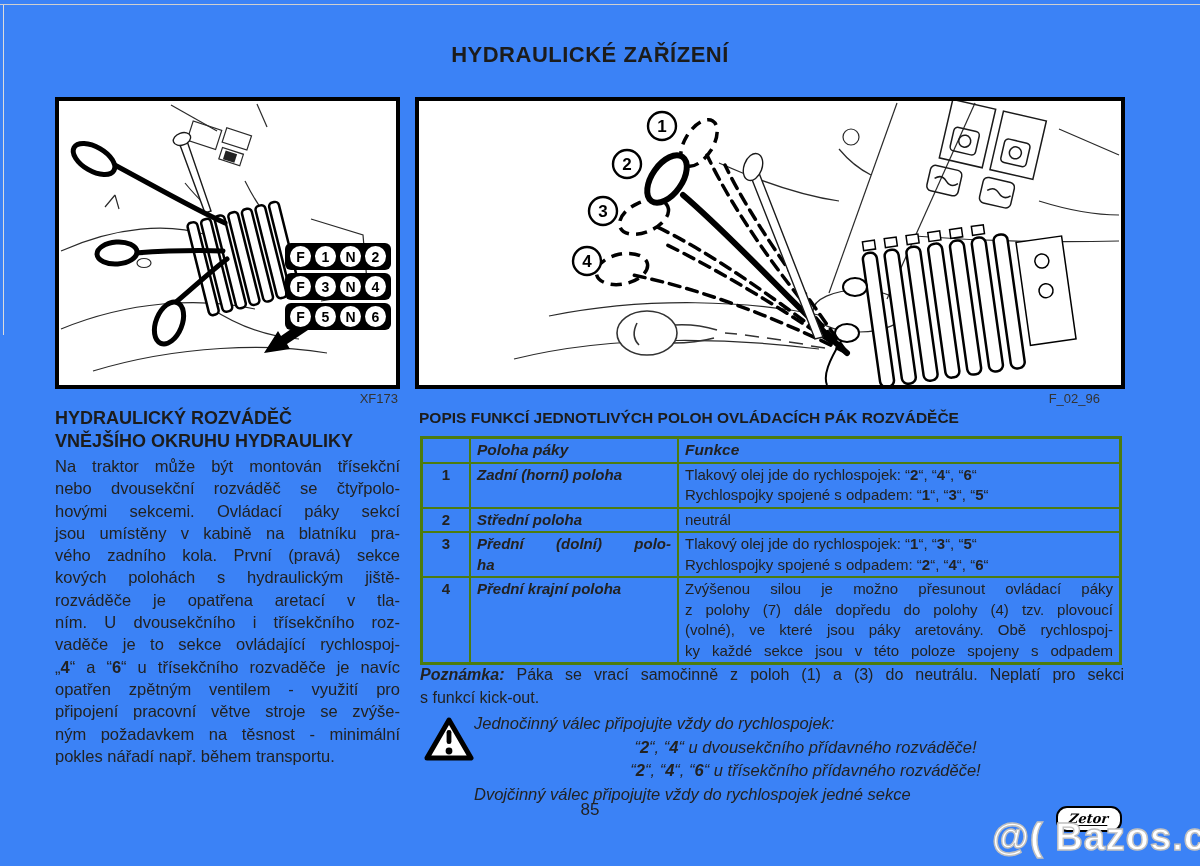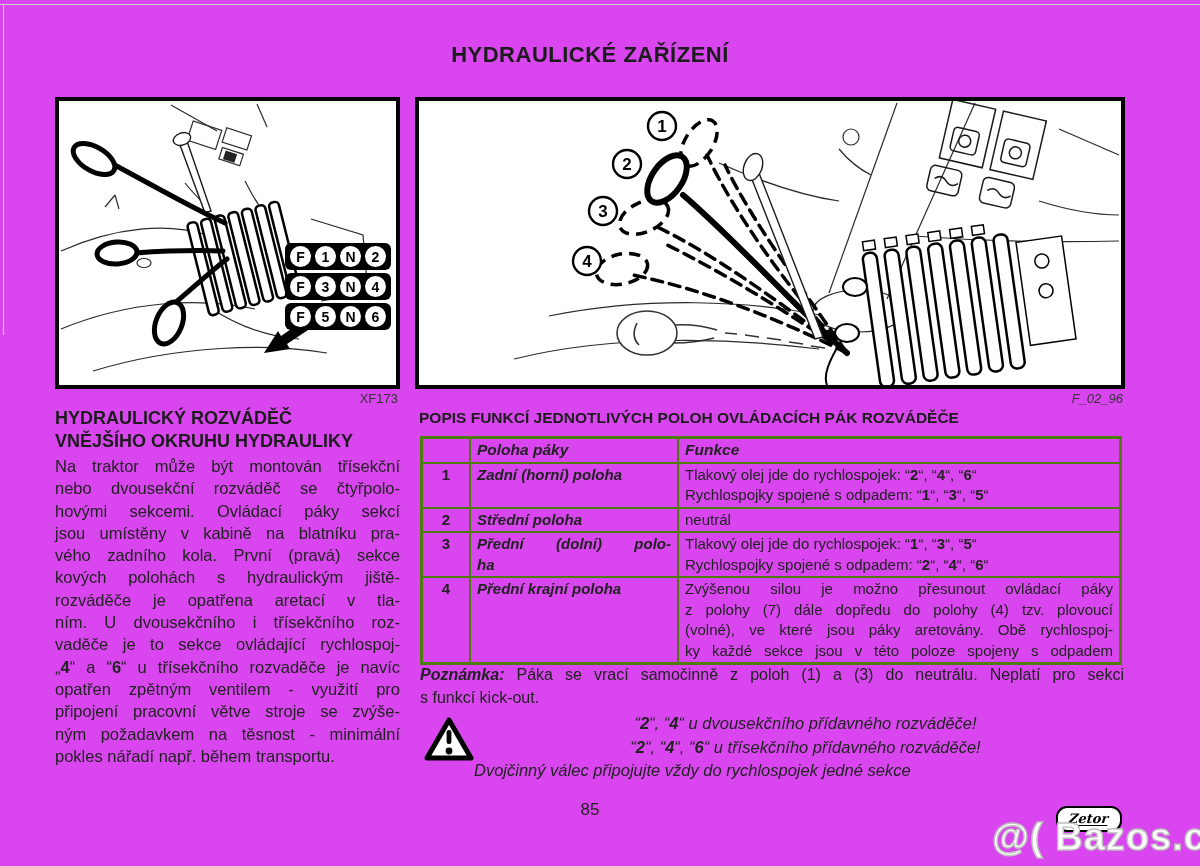--- a/index.html
+++ b/index.html
@@ -1,30 +1,30 @@
 <!DOCTYPE html>
 <html><head>
 <meta charset="utf-8">
 <style>
   html,body{margin:0;padding:0;background:#fff;}
-  #page{position:relative;width:1200px;height:866px;background:#d946ef;overflow:hidden;
+  #page{position:relative;width:1200px;height:866px;background:#3b82f6;overflow:hidden;
         font-family:"Liberation Sans",sans-serif;color:#222;}
   .hairline-top{position:absolute;left:0;top:4px;width:100%;height:1px;background:#cfcfcf;}
   .hairline-left{position:absolute;left:3px;top:5px;width:1px;height:330px;background:#dcdcdc;}
 
   .page-title{position:absolute;left:0;top:42px;width:1180px;text-align:center;
               font-size:22px;font-weight:bold;letter-spacing:.5px;color:#1c1c1c;}
 
   .fig{position:absolute;border:4px solid #000;background:#fff;box-sizing:border-box;}
   #fig-left{left:55px;top:97px;width:345px;height:292px;}
   #fig-right{left:415px;top:97px;width:710px;height:292px;}
   .fig svg{width:100%;height:100%;display:block;}
   .fig-caption{position:absolute;font-size:13px;color:#333;text-align:right;}
   #cap-left{left:55px;top:391px;width:343px;}
-  #cap-right{left:415px;top:391px;width:708px;font-style:italic;}
+  #cap-right{left:392px;top:391px;width:708px;}
 
   
   .panel{position:absolute;right:5px;top:142px;width:106px;}
   .prow{background:#000;border-radius:6px;height:27px;margin-bottom:3px;display:flex;
         align-items:center;justify-content:space-around;padding:0 3px;}
   .pcirc{width:21px;height:21px;border-radius:50%;background:#fff;color:#000;
          font-weight:bold;font-size:14px;display:flex;align-items:center;justify-content:center;}
 
   .left-heading{position:absolute;left:55px;top:407px;width:345px;font-size:18px;
                 font-weight:bold;line-height:23px;color:#1c1c1c;}
@@ -331,20 +331,21 @@
   </div>
 
   <div class="warn-icon">
     <svg width="50" height="46" viewBox="0 0 50 46">
       <path d="M25 4 L47 42 L3 42 Z" fill="#fff" stroke="#000" stroke-width="5" stroke-linejoin="round"></path>
       <rect x="22.6" y="14" width="4.8" height="14" rx="2.2" fill="#000"></rect>
       <circle cx="25" cy="35" r="3.4" fill="#000"></circle>
     </svg>
   </div>
   <div class="warning">
+    <div>Jednočinný válec připojujte vždy do rychlospojek:</div>
     <div class="ind">“<b>2</b>“, “<b>4</b>“ u dvousekčního přídavného rozváděče!</div>
     <div class="ind">“<b>2</b>“, “<b>4</b>“, “<b>6</b>“ u třísekčního přídavného rozváděče!</div>
     <div>Dvojčinný válec připojujte vždy do rychlospojek jedné sekce</div>
   </div>
 
   <div class="page-num">85</div>
 
   <div class="zetor">
     <span>Zetor</span>
   </div>

